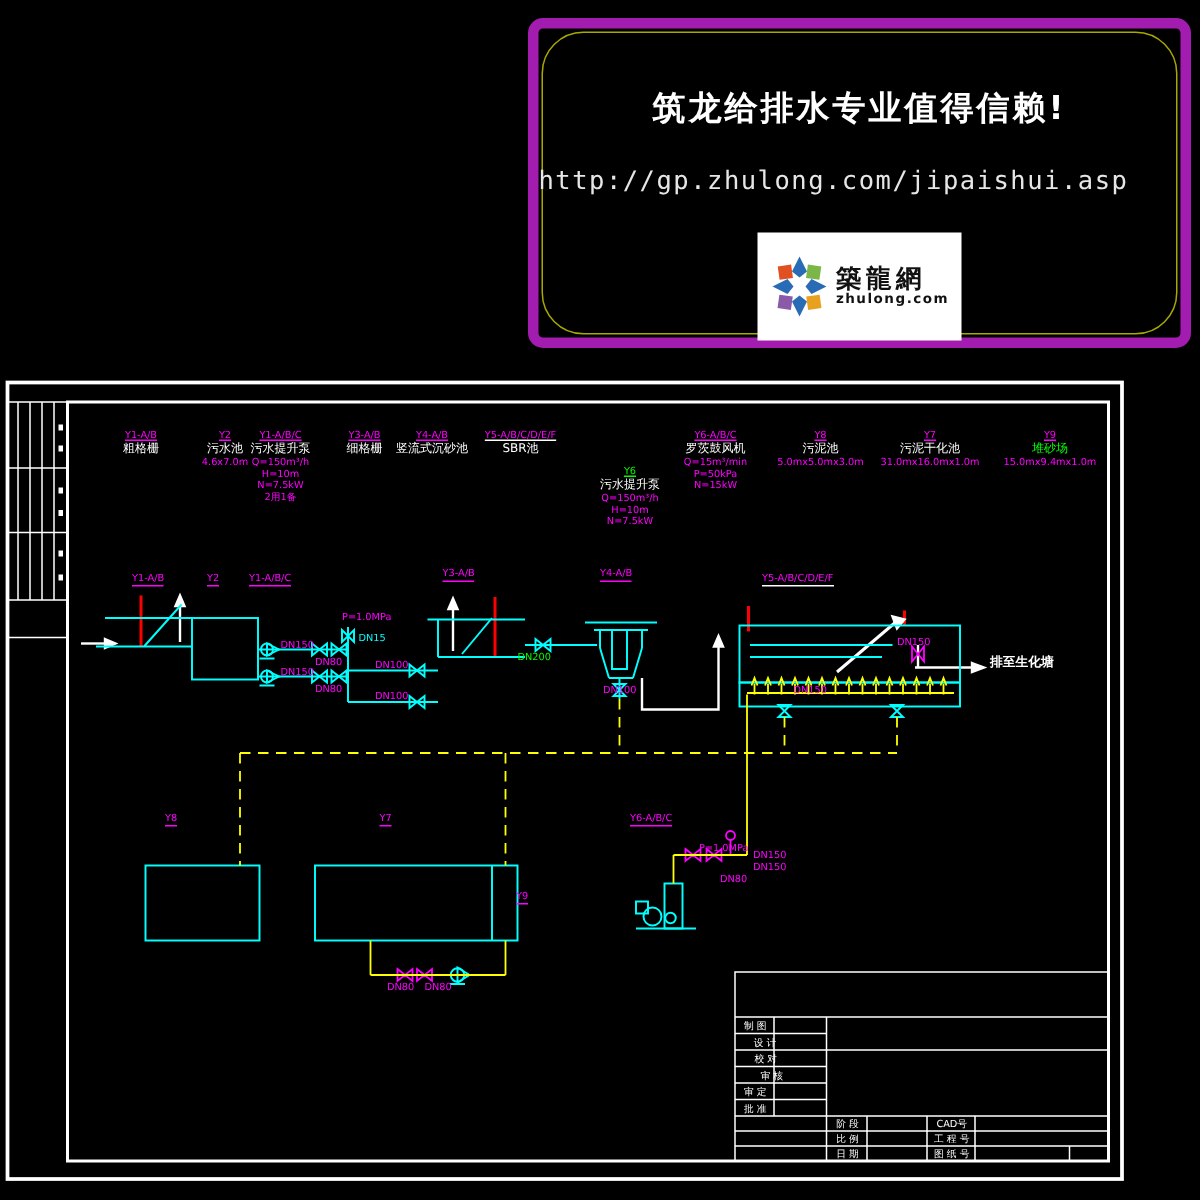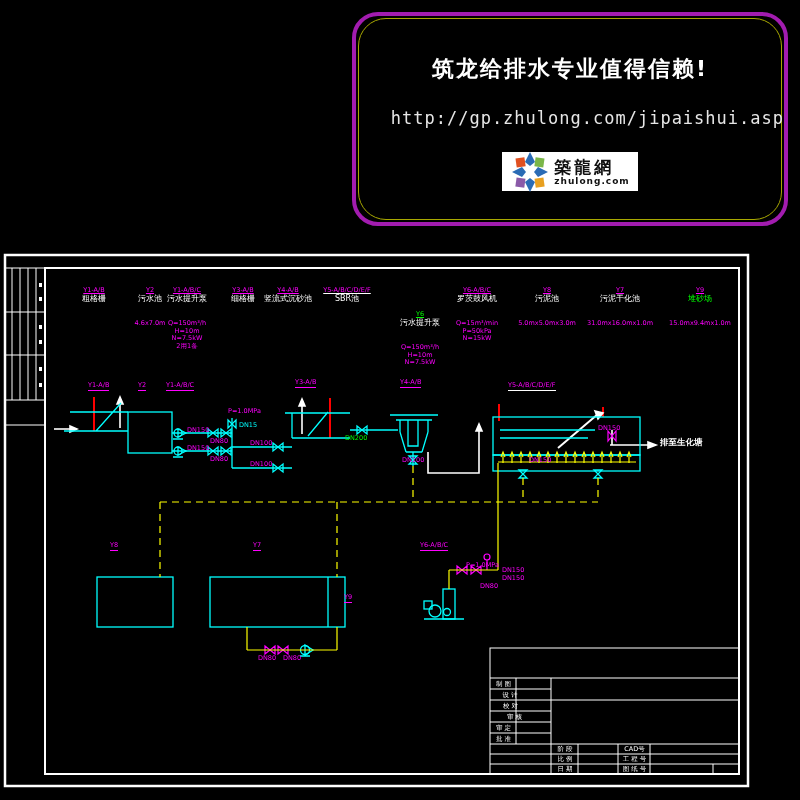--- a/index.html
+++ b/index.html
@@ -1,41 +1,41 @@
 <!DOCTYPE html>
 <html><head>
 <meta charset="utf-8">
 <style>
   html,body{margin:0;padding:0;background:#000;width:800px;height:800px;overflow:hidden;
             font-family:"DejaVu Sans",sans-serif;}
   .abs{position:absolute;}
   
   #banner{position:absolute;left:352px;top:12px;width:428px;height:206px;background:#000;
-          border:4px solid #a21caf;border-radius:26px;}
+          border:7px solid #a21caf;border-radius:10px;}
   #banner .inner{position:absolute;left:2px;top:2px;right:2px;bottom:2px;
                  border:1px solid #a8a800;border-radius:28px;}
   #banner .title{position:absolute;left:0;right:0;top:38px;text-align:center;color:#fff;
                  font-size:22px;font-weight:bold;letter-spacing:2px;}
-  #banner .url{position:absolute;left:0;right:0;top:92px;text-align:right;color:#e6e6e6;
+  #banner .url{position:absolute;left:0;right:0;top:92px;text-align:left;color:#e6e6e6;
                font-size:17px;font-family:"DejaVu Sans Mono",monospace;letter-spacing:1px;}
-  #logo{position:absolute;left:50%;top:136px;transform:translateX(-50%);width:136px;height:39px;
+  #logo{position:absolute;left:50%;top:136px;transform:translateX(-50%);width:136px;height:72px;
         background:#fff;display:flex;align-items:center;justify-content:center;gap:4px;}
   #logo .zh{color:#111;font-weight:bold;font-size:17px;letter-spacing:3px;line-height:18px;}
   #logo .dom{color:#111;font-weight:bold;font-size:9px;letter-spacing:1px;text-align:right;}
   
   .lbl{position:absolute;color:#ff00ff;font-size:6.5px;line-height:7px;white-space:nowrap;}
   .lbl.cy{color:#00ffff;} .lbl.gr{color:#00ff00;}
   .tagu{border-bottom:1px solid #ff00ff;padding-bottom:1px;}
   .tagu.w{border-bottom-color:#fff;}
   .eq{position:absolute;transform:translateX(-50%);text-align:center;white-space:nowrap;}
   .eq .tag{color:#ff00ff;font-size:6.5px;line-height:8px;text-decoration:underline;}
   .eq .tag.green{color:#00ff00;margin-top:24px;}
   .eq .name{color:#fff;font-size:8px;line-height:10px;}
   .eq .name.green{color:#00ff00;}
-  .eq .specs{color:#ff00ff;font-size:6.5px;line-height:7.5px;white-space:pre-line;margin-top:16px;}
+  .eq .specs{color:#ff00ff;font-size:6.5px;line-height:7.5px;white-space:pre-line;margin-top:1px;}
   .tb{position:absolute;color:#fff;font-size:6.5px;line-height:10px;text-align:center;white-space:nowrap;}
   .out{color:#fff;font-size:8.5px;font-weight:bold;}
 </style>
 </head>
 <body>
 
 <div id="banner">
   <div class="inner"></div>
   <div class="title">筑龙给排水专业值得信赖!</div>
   <div class="url">http://gp.zhulong.com/jipaishui.asp</div>

